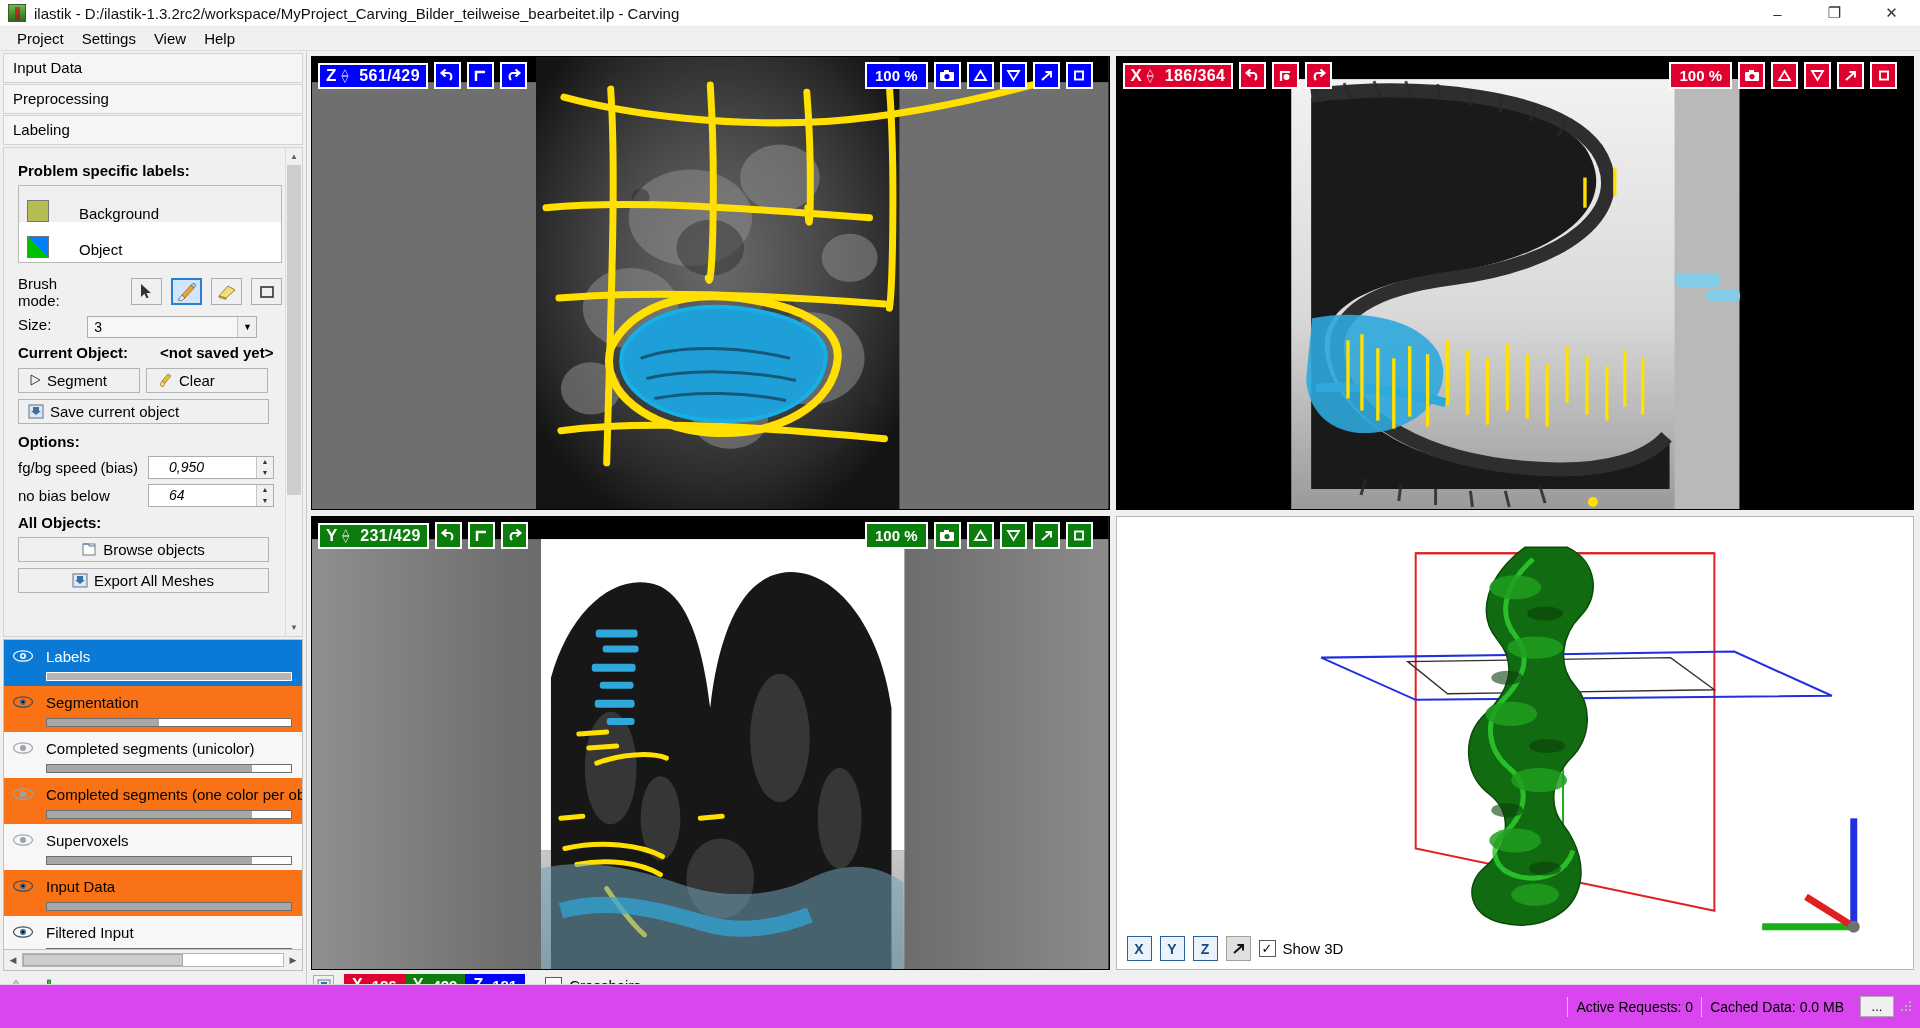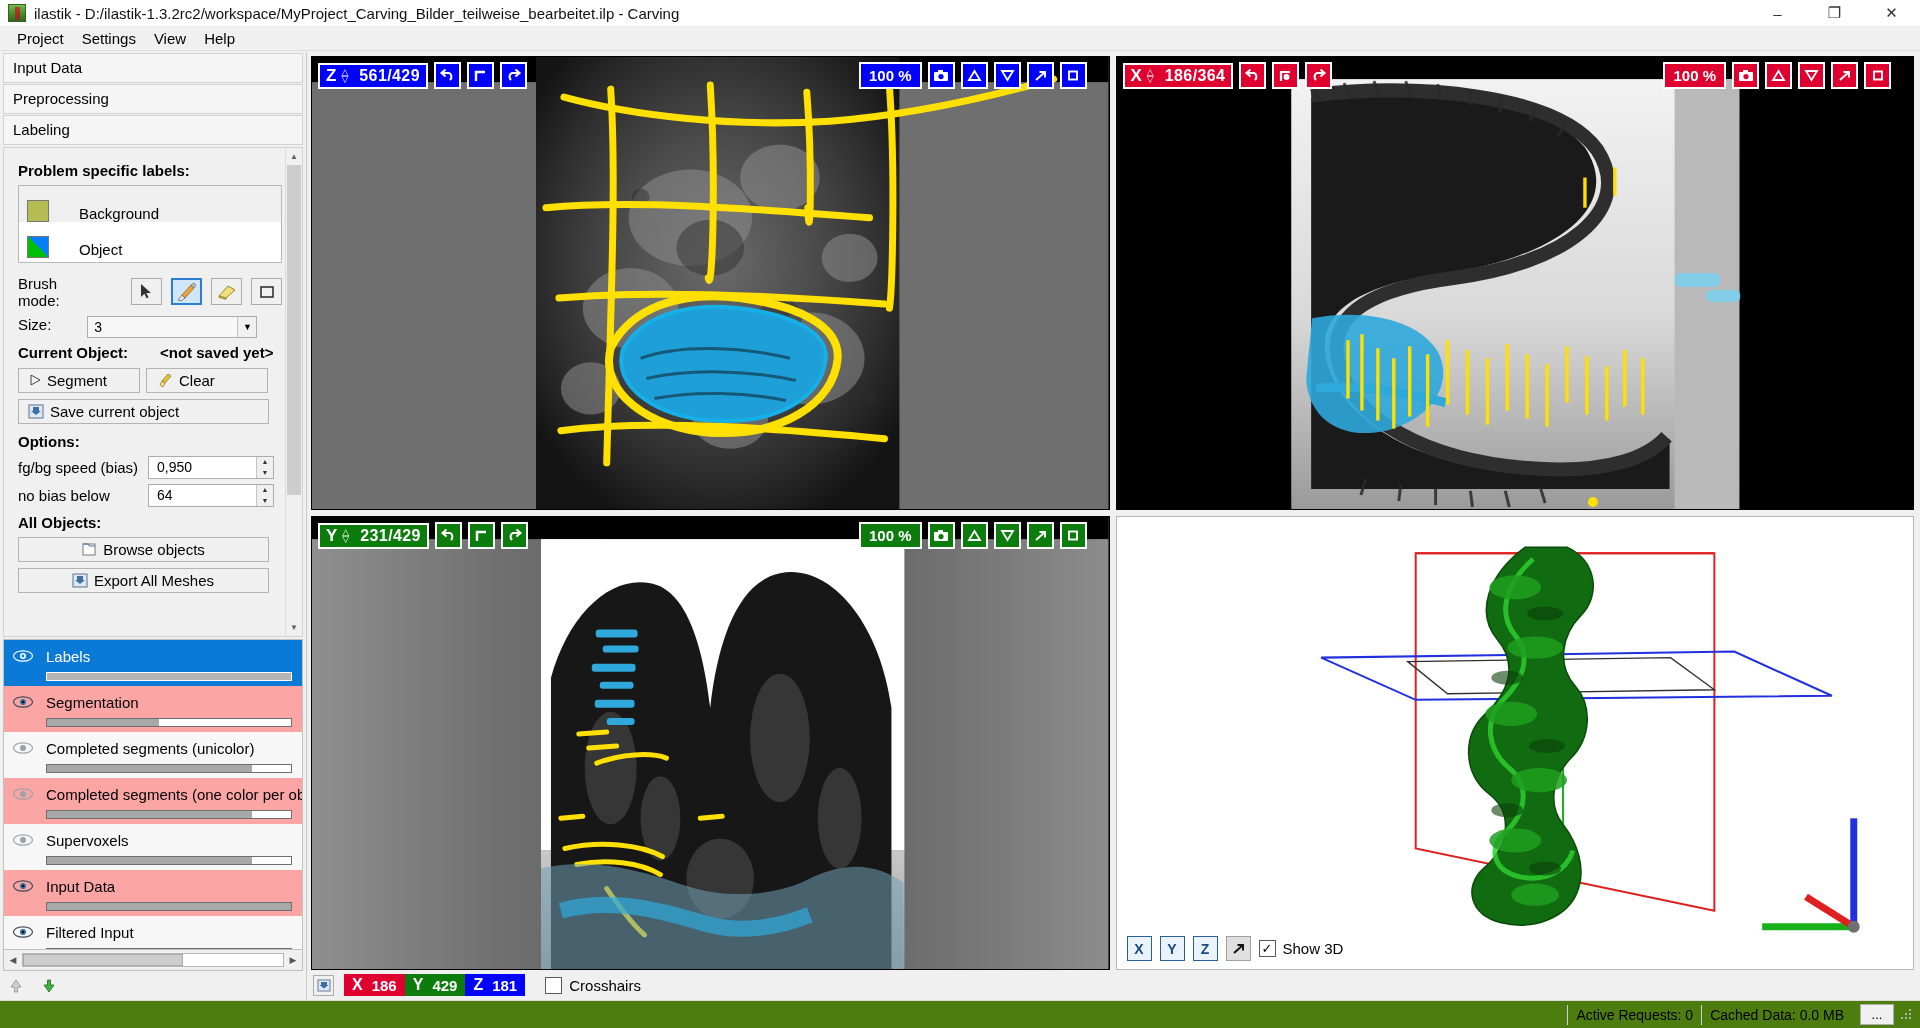--- a/index.html
+++ b/index.html
@@ -101,21 +101,21 @@
   .pbtn{
     height:25px;border:1px solid #b4b4b4;background:#f0f0f0;
     display:flex;align-items:center;gap:6px;padding:0 10px;font-size:15px;text-align:right;
   }
   .pbtn.wide{ width:251px; justify-content:flex-start; padding-left:9px; }
   .pbtn.half{ width:122px; }
   .opt-row{ display:flex; align-items:center; margin-bottom:5px; }
   .opt-row .k{ font-size:15px; width:130px; }
   .spin{
     width:126px;height:23px;border:1px solid #adadad;background:#fff;
-    display:flex;align-items:center;padding-left:8px;font-size:14px;position:relative;
+    display:flex;align-items:center;padding-left:20px;font-size:14px;position:relative;font-style:italic;
   }
   .spin .sp{
     position:absolute;right:0;top:0;width:17px;height:21px;
     display:flex;flex-direction:column;
   }
   .spin .sp div{
     flex:1;background:#f0f0f0;border-left:1px solid #c4c4c4;
     display:flex;align-items:center;justify-content:center;font-size:7px;color:#333;
   }
   
@@ -124,21 +124,21 @@
     border-left:1px solid #dcdcdc;
   }
   .sb-arrow{
     height:17px;background:#f0f0f0;display:flex;align-items:center;justify-content:center;
     font-size:8px;color:#606060;
   }
   #applet-thumb{ position:absolute; left:1px; right:1px; top:17px; height:330px; background:#cdcdcd; }
 
   
   #layers{
-    margin:2px 3px 0 3px; border:1px solid #c0c0c0; background:#fca5a5;
+    margin:2px 3px 0 3px; border:1px solid #c0c0c0; background:#f97316;
     flex:1 1 auto; overflow:hidden; position:relative;
   }
   .layer{
     height:46px; display:flex; flex-direction:column; justify-content:center;
     padding-left:8px; position:relative;
   }
   .layer.alt{ background:#f7f7f7; }
   .layer.sel{ background:#0a7ad6; color:#fff; }
   .layer-top{ display:flex; align-items:center; height:24px; }
   .eye{ width:22px;height:16px;flex:0 0 auto;margin-right:12px;position:relative; }
@@ -166,21 +166,21 @@
 
   
   #viewer{ flex:1 1 auto; display:flex; flex-direction:column; background:#f0f0f0; }
   #grid{ flex:1 1 auto; display:grid; grid-template-columns:1fr 1fr; grid-template-rows:1fr 1fr; gap:6px; padding:4px 6px 0 4px; }
   .cell{ position:relative; overflow:hidden; border:1px solid #000; background:#000; }
   .cell.white{ background:#fff; border:1px solid #b7b7b7; }
   .vp-bg{ position:absolute; inset:0; }
 
   .hud{ position:absolute; top:5px; display:flex; gap:6px; align-items:center; z-index:5; }
   .hud.left{ left:6px; }
-  .hud.right{ right:22px; }
+  .hud.right{ right:16px; }
   .sliceBox{
     height:26px;border:2px solid #fff;display:flex;align-items:center;
     padding:0 6px;color:#fff;font-weight:bold;font-size:16px;gap:5px;
   }
   .sliceBox .axis{ font-size:17px; font-weight:bold; }
   .sliceBox .spin2{ display:flex;flex-direction:column;line-height:7px;font-size:9px;font-weight:normal; }
   .sliceBox .num{ margin-left:6px; letter-spacing:.4px; }
   .hbtn{
     width:27px;height:27px;border:2px solid #fff;display:flex;
     align-items:center;justify-content:center;color:#fff;
@@ -207,21 +207,21 @@
   
   #viewbar{ height:30px; display:flex; align-items:center; padding-left:6px; gap:10px; }
   .posbox{ display:flex; }
   .pos{ height:22px;color:#fff;font-weight:bold;font-size:15px;display:flex;align-items:center;padding:0 8px;gap:9px; }
   .pos .lab{ font-size:16px; }
   #crosshair-wrap{ display:flex;align-items:center;gap:7px;font-size:15px;margin-left:10px; }
   .sq-btn{ width:21px;height:21px;border:1px solid #adadad;background:#f0f0f0;display:flex;align-items:center;justify-content:center; }
 
   
   #statusbar{
-    position:absolute;left:0;right:0;bottom:0;height:28px;background:#4d7c0f;
+    position:absolute;left:0;right:0;bottom:0;height:44px;background:#d946ef;
     border-top:1px solid #dcdcdc;display:flex;align-items:center;justify-content:flex-end;
     font-size:14px;gap:0;padding-right:6px;
   }
   .stat{ padding:0 8px; border-left:1px solid #cfcfcf; height:20px; display:flex; align-items:center; }
   #dots-btn{ width:34px;height:21px;border:1px solid #adadad;background:#f0f0f0;display:flex;align-items:center;justify-content:center;margin-left:8px;font-size:13px; }
   #grip{ width:14px;height:14px;margin-left:6px;position:relative; }
   #grip i{ position:absolute;width:2px;height:2px;background:#b0b0b0; }
 </style>
 </head>
 <body>

